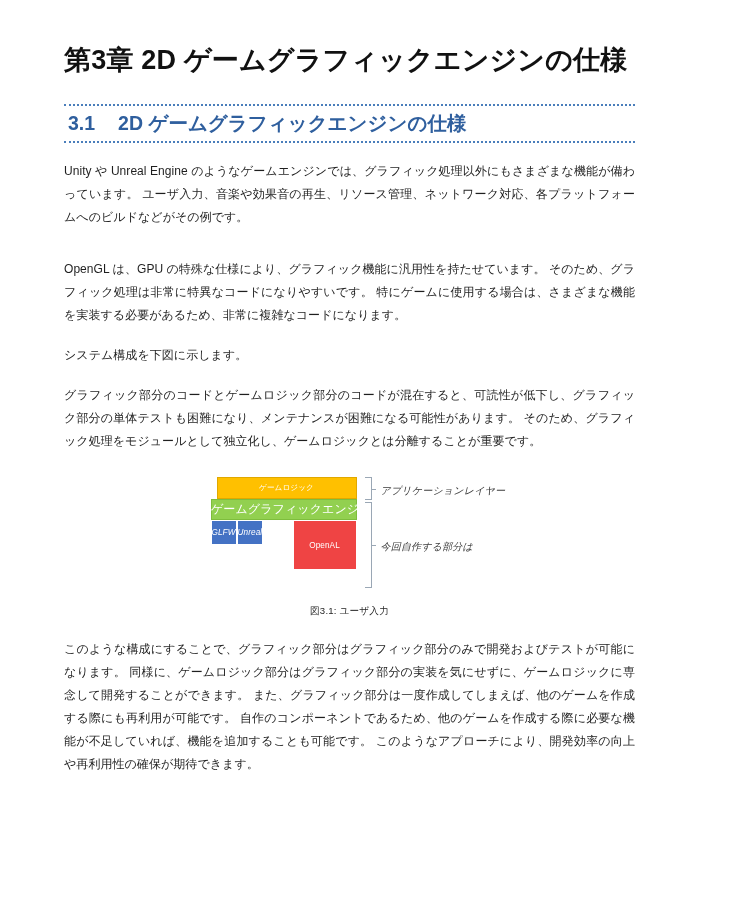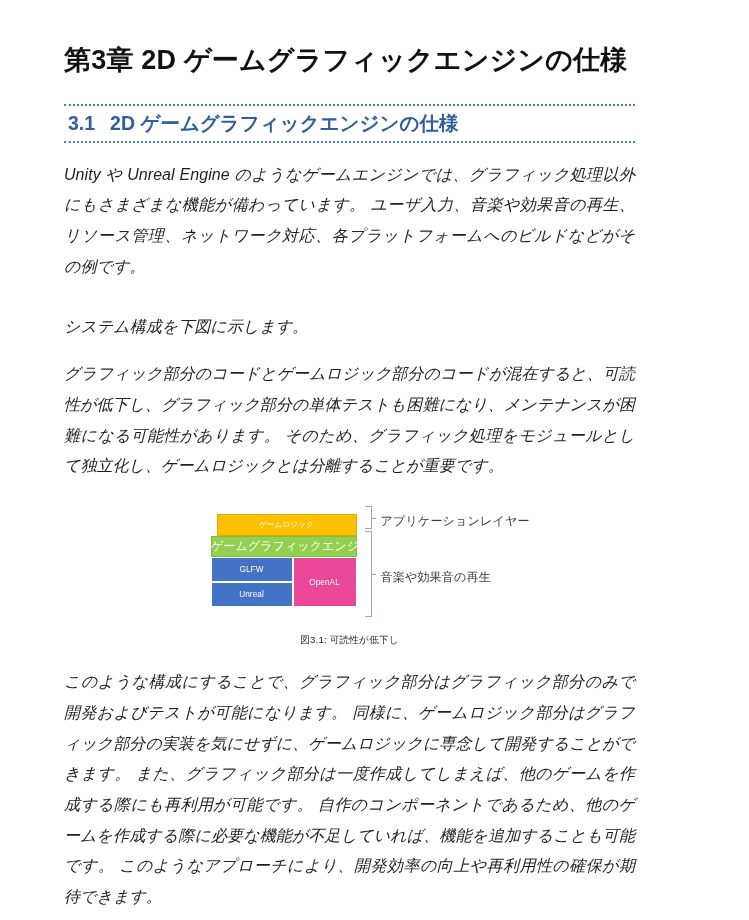--- a/index.html
+++ b/index.html
@@ -38,52 +38,51 @@
     font-size: 19.5px;
     font-weight: bold;
     color: #2f5f9e;
     border-top: 2px dotted #4a7ebb;
     border-bottom: 2px dotted #4a7ebb;
     padding: 5px 0 5px 4px;
     margin: 0 0 17px 0;
     line-height: 1.28;
     white-space: nowrap;
   }
-  .section-heading .num { margin-right: 15px; }
+  .section-heading .num { margin-right: 23px; }
 
   
   p.body {
-    font-size: 16px;
+    font-size: 12px;
     line-height: 1.92;
     margin: 0 0 17px 0;
     text-align: justify;
     color: #1f1f1f;
     letter-spacing: 0.05px;
-    font-style: italic;
   }
   p.body:last-child { margin-bottom: 0; }
 
   .gap-before-3-2 { height: 12px; }
 
   
   .figure {
     margin: 24px 0 20px 0;
     display: flex;
     flex-direction: column;
     align-items: center;
   }
   .diagram {
     position: relative;
     width: 290px;
     height: 112px;
   }
   .stack {
     position: absolute;
     left: 6px;
-    top: 8px;
+    top: 0;
     width: 146px;
   }
   .blk {
     box-sizing: border-box;
     border: 1px solid #ffffff;
     display: flex;
     align-items: center;
     justify-content: center;
     font-size: 7.6px;
     letter-spacing: 0.1px;
@@ -105,33 +104,34 @@
     border: 1px solid #7ebd3d;
     font-size: 12px;
   }
   .blue-row {
     display: flex;
     width: 146px;
     height: 50px;
   }
   .blue-left {
     display: flex;
-    flex-direction: column;
+    flex-direction: row;
     width: 82px;
+    font-style: italic;
   }
   .blk-glfw, .blk-opengl {
     height: 25px;
     background: #4472C4;
     border: 1px solid #ffffff;
     font-size: 8.2px;
   }
   .blk-openal {
     width: 64px;
     height: 50px;
-    background: #ec4899;
+    background: #ef4444;
     border: 1px solid #ffffff;
     font-size: 8.2px;
   }
 
   
   .bracket {
     position: absolute;
     border: 1px solid #9aa7b5;
     border-left: none;
     width: 7px;
@@ -144,24 +144,25 @@
     top: 50%;
     width: 5px;
     height: 1px;
     background: #9aa7b5;
   }
   .bracket-app { left: 160px; top: 0px; height: 23px; }
   .bracket-sys { left: 160px; top: 25px; height: 86px; }
 
   .bracket-label {
     position: absolute;
-    font-size: 12px;
+    font-size: 10px;
     color: #3a3a3a;
     white-space: nowrap;
     letter-spacing: 0.2px;
+    font-style: italic;
   }
   .label-app { left: 176px; top: 7px; }
   .label-sys { left: 176px; top: 63px; }
 
   .fig-caption {
     margin-top: 16px;
     font-size: 9.6px;
     color: #1f1f1f;
     text-align: center;
     letter-spacing: 0.2px;
@@ -177,20 +178,21 @@
   <h2 class="section-heading">
     <span class="num">3.1</span><span>2D ゲームグラフィックエンジンの仕様</span>
   </h2>
 
   <p class="body">Unity や Unreal Engine のようなゲームエンジンでは、グラフィック処理以外にもさまざまな機能が備わっています。 ユーザ入力、音楽や効果音の再生、リソース管理、ネットワーク対応、各プラットフォームへのビルドなどがその例です。</p>
 
 
   <div class="gap-before-3-2"></div>
 
 
+  <p class="body">OpenGL は、GPU の特殊な仕様により、グラフィック機能に汎用性を持たせています。 そのため、グラフィック処理は非常に特異なコードになりやすいです。 特にゲームに使用する場合は、さまざまな機能を実装する必要があるため、非常に複雑なコードになります。</p>
 
   <p class="body">システム構成を下図に示します。</p>
 
   <p class="body">グラフィック部分のコードとゲームロジック部分のコードが混在すると、可読性が低下し、グラフィック部分の単体テストも困難になり、メンテナンスが困難になる可能性があります。 そのため、グラフィック処理をモジュールとして独立化し、ゲームロジックとは分離することが重要です。</p>
 
   <div class="figure">
     <div class="diagram">
 
       <div class="stack">
 
@@ -205,23 +207,23 @@
           </div>
           <div class="blk blk-openal">OpenAL</div>
         </div>
 
       </div>
 
       <div class="bracket bracket-app"></div>
       <div class="bracket-label label-app">アプリケーションレイヤー</div>
 
       <div class="bracket bracket-sys"></div>
-      <div class="bracket-label label-sys">音楽や効果音の再生</div>
+      <div class="bracket-label label-sys">今回自作する部分は</div>
 
     </div>
 
-    <div class="fig-caption">図3.1: 可読性が低下し</div>
+    <div class="fig-caption">図3.1: ユーザ入力</div>
   </div>
 
 
   <p class="body">このような構成にすることで、グラフィック部分はグラフィック部分のみで開発およびテストが可能になります。 同様に、ゲームロジック部分はグラフィック部分の実装を気にせずに、ゲームロジックに専念して開発することができます。 また、グラフィック部分は一度作成してしまえば、他のゲームを作成する際にも再利用が可能です。 自作のコンポーネントであるため、他のゲームを作成する際に必要な機能が不足していれば、機能を追加することも可能です。 このようなアプローチにより、開発効率の向上や再利用性の確保が期待できます。</p>
 
 </div>
 
 </body></html>

